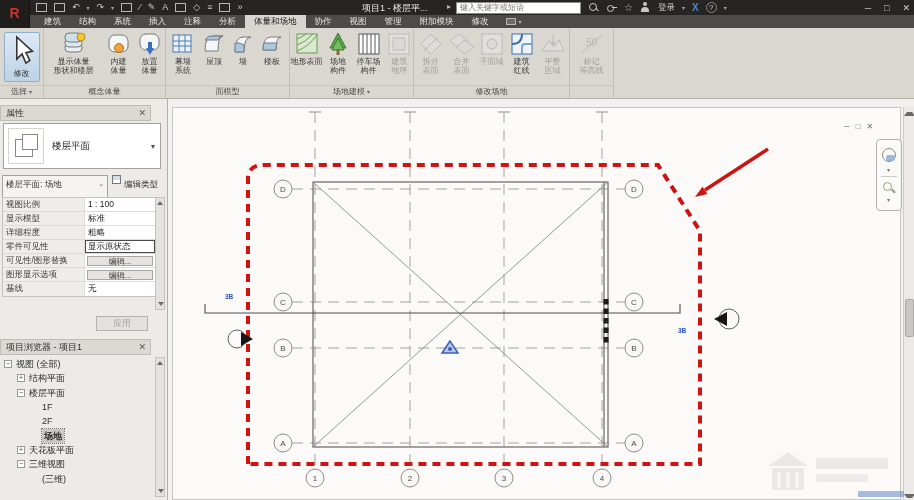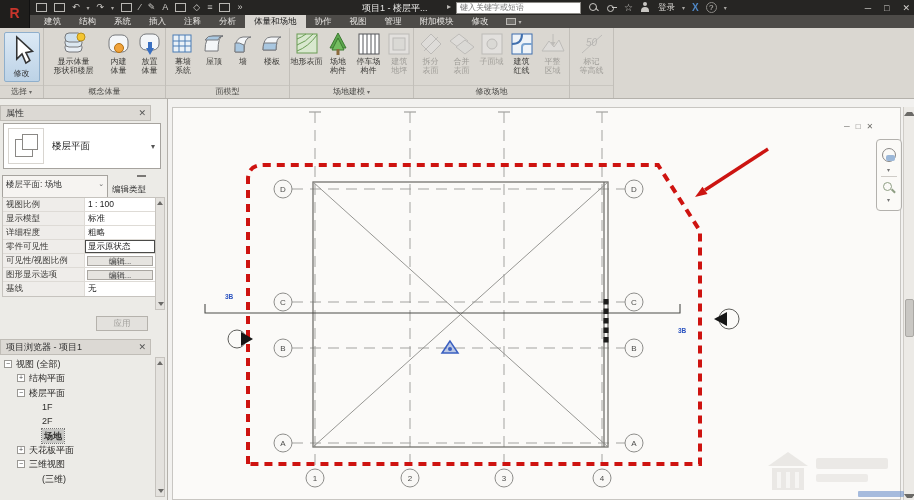--- a/index.html
+++ b/index.html
@@ -81,21 +81,21 @@
   .tsicon::before { content:""; position:absolute; left:6px; top:10px; width:16px; height:16px;
     border:1.5px solid #8a8885; background:#fff; }
   .tsicon::after { content:""; position:absolute; left:13px; top:5px; width:14px; height:14px;
     border:1.5px solid #8a8885; background:#fff; }
   .typesel .tslabel { font-size:9.5px; color:#222; flex:1; }
   .typesel .tsdn { color:#555; font-size:8px; margin-right:5px; }
   .instrow { position:absolute; left:0; top:76px; width:168px; height:20px; display:flex; }
   .instsel { width:106px; height:27px; margin-left:2px; background:#f6f4f1; border:1px solid #a6a39e;
     font-size:8.5px; color:#333; line-height:16px; padding-left:3px; position:relative; }
   .instsel .dn { position:absolute; right:3px; top:0; font-size:7px; color:#666; }
-  .edittype { margin-left:4px; font-size:8.5px; color:#333; line-height:18px; display:flex; gap:3px; align-items:flex-end;flex-direction:column;}
+  .edittype { margin-left:4px; font-size:8.5px; color:#333; line-height:18px; display:flex; gap:3px; align-items:flex-start;}
   .edittype .eticon { width:9px; height:9px; border:1px solid #7a7875; background:
     linear-gradient(#cfe0ef 50%, #fff 50%); }
   .ptable { position:absolute; left:2px; top:98px; width:154px; border:1px solid #c6c3be; background:#fff; }
   .prow { display:flex; height:14px; border-bottom:1px solid #dedbd6; }
   .prow:last-child { border-bottom:none; }
   .plabel { width:82px; background:#efedea; border-right:1px solid #dedbd6; font-size:8.5px;
     color:#3c3b38; line-height:13px; padding-left:3px; white-space:nowrap; overflow:hidden; }
   .pvalue { flex:1; font-size:8.5px; color:#222; line-height:13px; padding-left:3px; position:relative; }
   .pvalue.muted { color:#9a9895; }
   .pvalue.boxed { outline:1px solid #4a4a48; outline-offset:-1px; }
@@ -461,21 +461,21 @@
       </div>
       <div class="prow">
         <span class="plabel">详细程度</span>
         <span class="pvalue">粗略</span>
       </div>
       <div class="prow">
         <span class="plabel">零件可见性</span>
         <span class="pvalue boxed">显示原状态</span>
       </div>
       <div class="prow">
-        <span class="plabel">可见性/视图比例</span>
+        <span class="plabel">可见性/图形替换</span>
         <span class="pvalue">
             <span class="editbtn">编辑...</span>
           </span>
       </div>
       <div class="prow">
         <span class="plabel">图形显示选项</span>
         <span class="pvalue">
             <span class="editbtn">编辑...</span>
           </span>
       </div>

